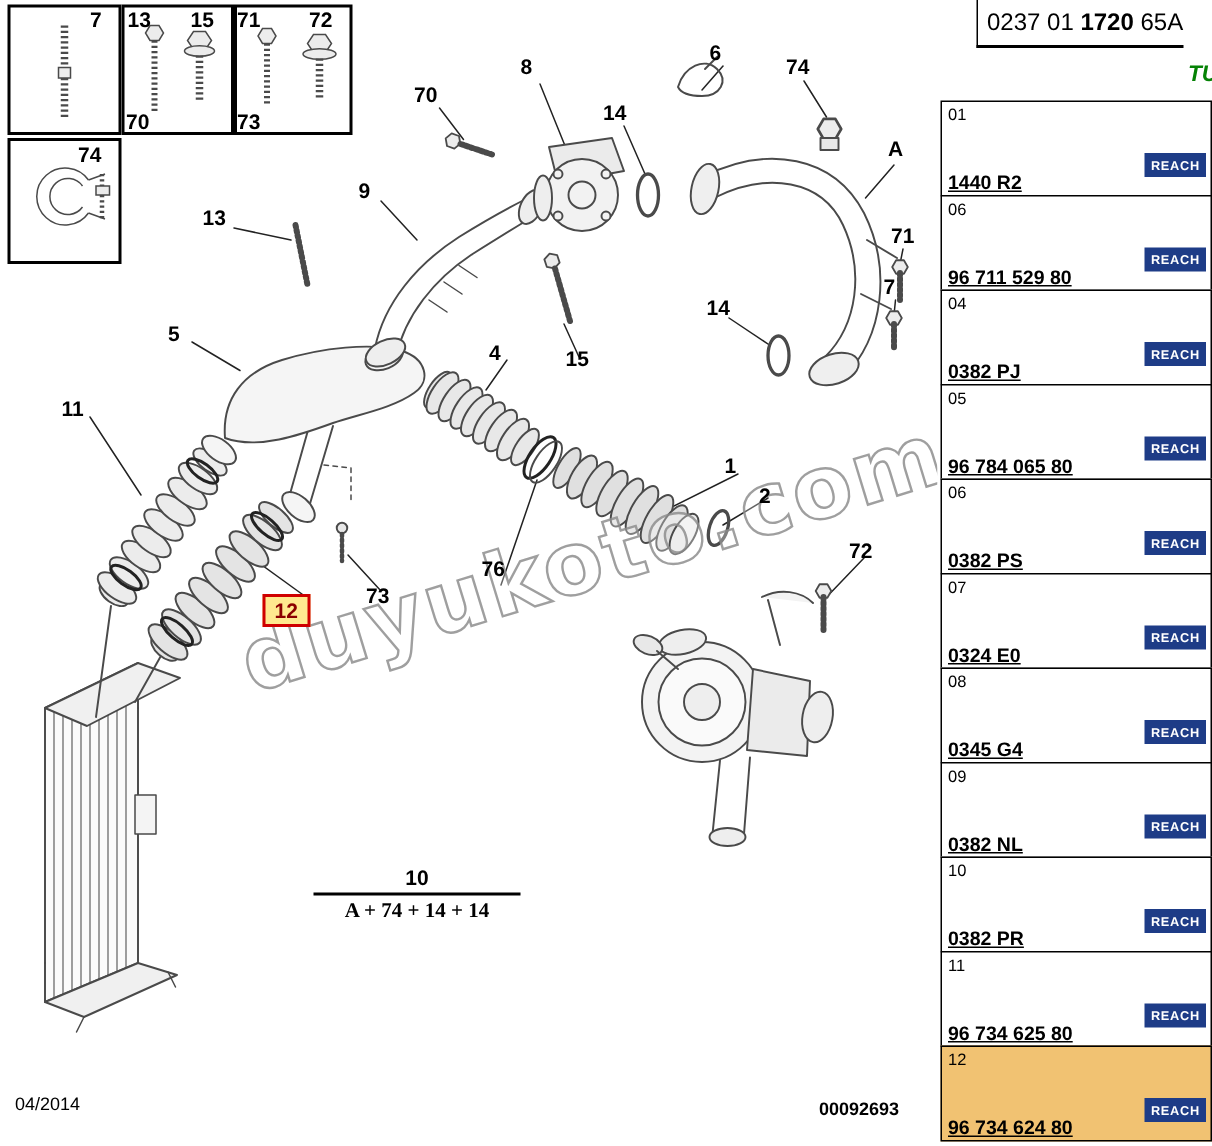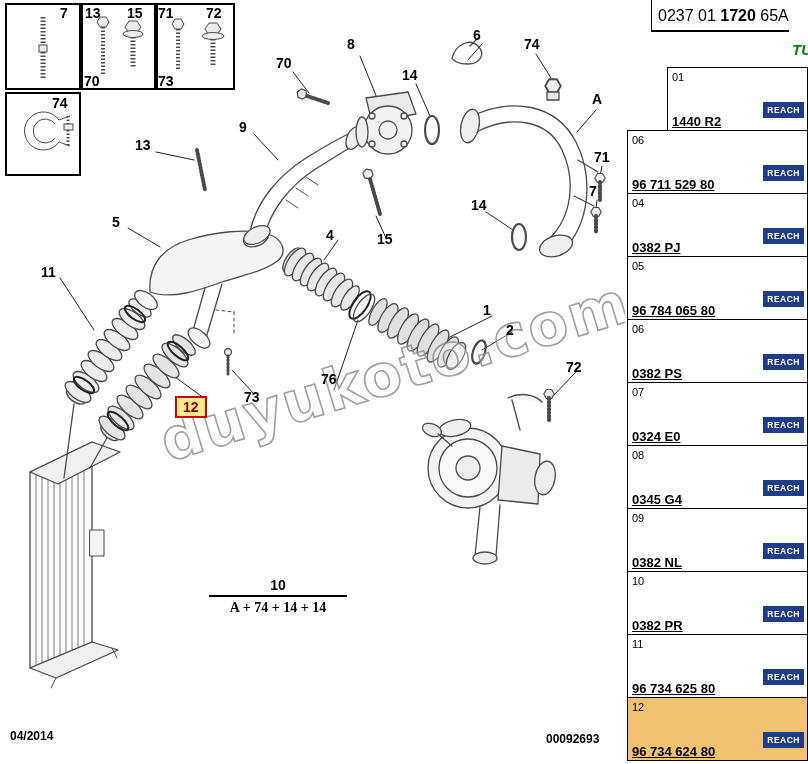--- a/index.html
+++ b/index.html
@@ -16,36 +16,36 @@
   .callout{position:absolute;font-size:14px;font-weight:bold;line-height:1;white-space:nowrap;
            cursor:pointer;}
   .callout-highlight{border:2px solid #cf0000;background:#ffe98f;color:#8b0000;
                      padding:2px 6px;margin-left:-8px;margin-top:-4px;}
 
   .formula{position:absolute;left:203px;top:577px;width:150px;text-align:center;font-weight:bold;}
   .formula-top{font-size:14px;}
   .formula-bar{border-top:2px solid #000;margin:2px 6px 3px 6px;}
   .formula-bottom{font-size:14px;font-family:Liberation Serif, serif;}
 
-  .date-label{position:absolute;left:10px;top:729px;font-size:12px;font-weight:bold;}
+  .date-label{position:absolute;left:10px;top:729px;font-size:12px;font-weight:normal;}
   .drawing-number{position:absolute;left:546px;top:732px;font-size:12px;font-weight:bold;}
 
   
   .panel{position:absolute;left:625px;top:0;width:183px;height:764px;overflow:hidden;background:#fff;}
   .panel-header{position:absolute;left:26px;top:0;width:138px;height:32px;box-sizing:border-box;
                 border-left:1px solid #000;border-bottom:2px solid #000;
                 padding:7px 0 0 6px;font-size:16px;white-space:nowrap;}
   .panel-header b{font-weight:bold;}
   .panel-subtitle{position:absolute;left:167px;top:41px;font-size:15px;font-style:italic;
                   font-weight:bold;color:#058205;white-space:nowrap;}
 
   .parts-table{position:absolute;left:2px;top:67px;width:181px;}
   .part-row{position:relative;height:64px;border:1px solid #000;box-sizing:border-box;
             background:#fff;margin-top:-1px;cursor:pointer;}
-  .part-row:first-child{margin-top:0;margin-left:40px;}
+  .part-row:first-child{margin-top:0;}
   .row-highlight{background:#f1c272;}
   .row-index{position:absolute;left:4px;top:3px;font-size:11px;}
   .part-number{position:absolute;left:4px;bottom:1px;font-size:13px;font-weight:bold;white-space:nowrap;text-decoration:underline;}
   .reach-badge{position:absolute;right:3px;bottom:12px;background:#1e3c87;color:#fff;
                font-size:8.5px;font-weight:bold;letter-spacing:.5px;padding:3px 4px;cursor:pointer;}
 </style>
 </head>
 <body>
 
 <div class="stage">

